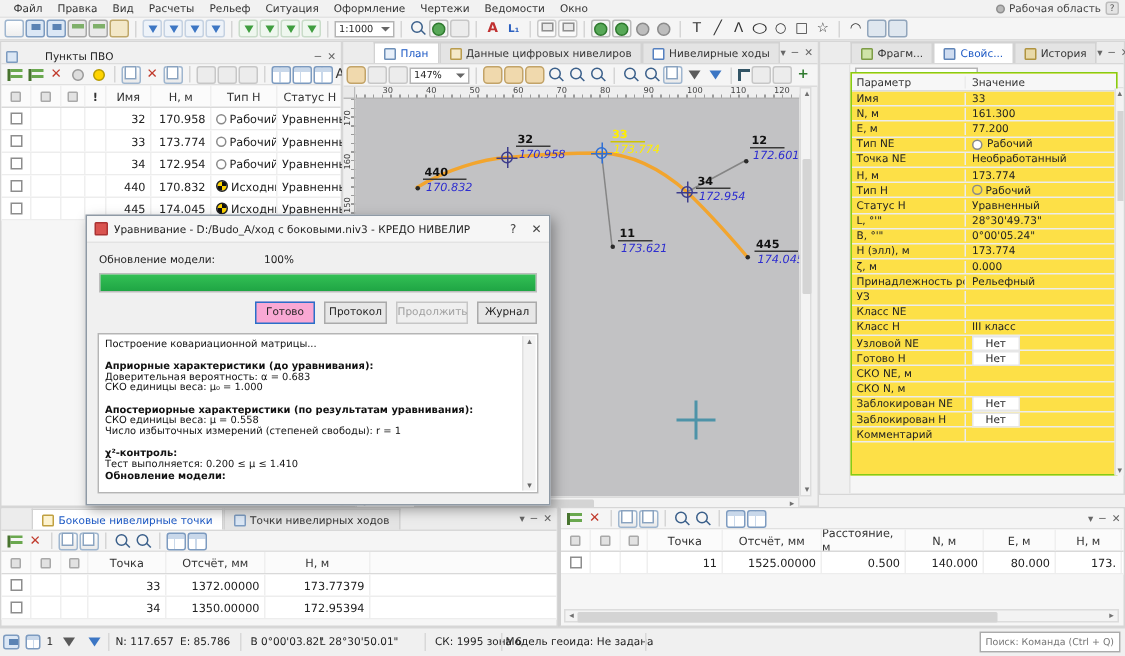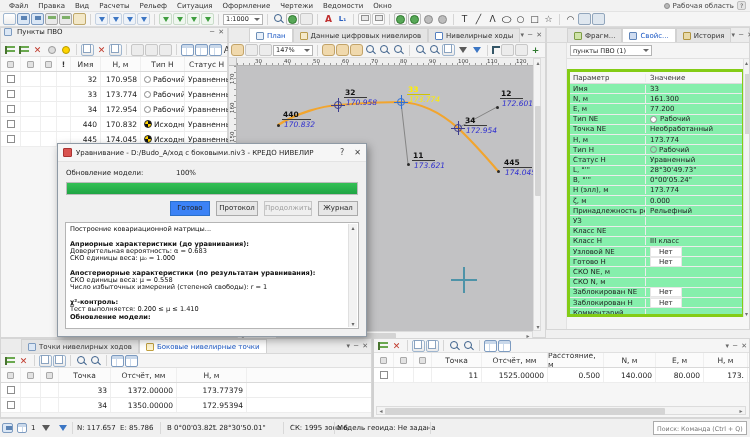--- a/index.html
+++ b/index.html
@@ -56,21 +56,21 @@
   .ic-hand{background:#f0d9ad;border:1px solid #c2a368;border-radius:3px}
   .ic-lock{position:relative}
   .ic-lock::before{content:"";position:absolute;left:3px;top:1px;width:6px;height:5px;border:1.4px solid #2a6fc9;border-bottom:none;border-radius:3px 3px 0 0}
   .ic-lock::after{content:"";position:absolute;left:2px;top:5px;width:9px;height:6px;background:#2a6fc9;border-radius:1px}
   .ic-plus::after{content:"+";color:#2f7a2f;font-weight:bold;font-size:9px}
   .ic-corner{border-left:2px solid #356;border-top:2px solid #356;width:8px!important;height:8px!important;border-radius:0}
   .ic-tree::after{content:"";width:8px;height:8px;background:linear-gradient(#6aa84f 0 2px,transparent 2px 4px,#6aa84f 4px 6px,transparent 6px 8px);border-left:2px solid #48742f}
 
   
   .pane{position:absolute;background:#f6f6f6;border:1px solid #d6d6d6}
-  .pane-h{display:flex;align-items:flex-start;height:15px;background:#f0f0f0;border-bottom:1px solid #ddd;padding:0 3px;gap:5px;font-size:7px}
+  .pane-h{display:flex;align-items:flex-end;height:15px;background:#f0f0f0;border-bottom:1px solid #ddd;padding:0 3px;gap:18px;font-size:7px}
   .winctl{margin-left:auto;display:flex;gap:4px;color:#666;font-size:7px;align-items:center}
   .winctl span{cursor:default}
   .tabbar{display:flex;align-items:flex-end;height:15px;background:#ececec;border-bottom:1px solid #d8d8d8;padding-left:20px;font-size:7px}
   .tab{display:flex;align-items:center;gap:3px;padding:2px 6px;height:14px;color:#333;background:#e4e4e4;border:1px solid #d2d2d2;border-bottom:none;cursor:default;white-space:nowrap}
   .tab.active{background:#fff;color:#1a57c4}
   .tab-ic{width:8px;height:8px;border-radius:1px;flex:none}
   .ti-plan{background:#e8f0fa;border:1px solid #6d8fb8}
   .ti-dig{background:#f5e9c9;border:1px solid #b99c4e}
   .ti-runs{background:#fff;border:1px solid #5580c0}
   .ti-frag{background:#cfe3a8;border:1px solid #7d9c46}
@@ -113,21 +113,21 @@
   .cursor-h{position:absolute;width:26px;height:2px;background:#4e93a8}
   .cursor-v{position:absolute;width:2px;height:26px;background:#4e93a8}
   .sb{position:absolute;background:#f3f3f3;border:1px solid #dcdcdc;display:flex}
   .sb .thumb{background:#d4d4d4;border-radius:1px}
   .sb-arrow{color:#707070;font-size:6px;line-height:7px;width:8px;text-align:center;flex:none}
 
   
   #right-panel{left:546px;top:27px;width:204px;height:303px}
   #rp-side{position:absolute;left:0;top:15px;width:20px;bottom:0;background:#f0f0f0;border-right:1px solid #e2e2e2}
   #rp-selrow{position:absolute;left:20px;top:15px;right:0;height:16px;background:#f4f4f4;border-bottom:1px solid #e0e0e0;display:flex;align-items:center;padding:0 3px}
-  #rp-grid{position:absolute;left:20px;top:41px;width:178px;bottom:12px;background:#86efac;border:3px solid #84cc16;overflow:hidden}
+  #rp-grid{position:absolute;left:20px;top:20px;width:178px;bottom:12px;background:#fde047;border:1px solid #84cc16;overflow:hidden}
   .grow{display:flex;height:10.2px;border-bottom:1px solid #ececec;font-size:7px;align-items:center}
   .grow.ghead{background:#f7f7f7;border-bottom:1px solid #dcdcdc;color:#333;height:12px}
   .gl{width:76px;flex:none;padding-left:3px;border-right:1px solid #ececec;overflow:hidden;white-space:nowrap}
   .gv{flex:1;padding-left:4px;display:flex;align-items:center;overflow:hidden;white-space:nowrap}
   .gv .valbox{background:#fff;border:1px solid #e6e6e6;padding:0 8px;line-height:8px}
   #rp-scroll{position:absolute;right:0;top:31px;width:6px;bottom:12px;background:#f3f3f3;border-left:1px solid #e0e0e0;display:flex;flex-direction:column;align-items:center}
   #rp-scroll .thumb{width:4px;height:60px;background:#d4d4d4;margin-top:8px}
 
   
   #bl-panel{left:0;top:338px;width:372px;height:80px}
@@ -144,21 +144,21 @@
   
   #dialog{position:absolute;left:57px;top:143px;width:310px;height:194px;background:#f0f0f0;border:1px solid #8f9aa5;box-shadow:2px 3px 8px rgba(0,0,0,.35)}
   #dlg-title{position:absolute;left:0;top:0;right:0;height:18px;background:#f6f6f6;border-bottom:1px solid #e3e3e3;display:flex;align-items:center;padding:0 5px;gap:4px;font-size:7px;color:#222}
   .dlg-ic{width:9px;height:9px;background:#d9534f;border:1px solid #a33;border-radius:1px;flex:none}
   #dlg-title .winctl{gap:10px;font-size:8px;color:#444}
   #dlg-progress-label{position:absolute;left:8px;top:25px;font-size:7px}
   #dlg-progress-pct{position:absolute;left:118px;top:25px;font-size:7px}
   #dlg-bar{position:absolute;left:8px;top:38px;right:8px;height:13px;background:#e6e6e6;border:1px solid #bcbcbc}
   #dlg-fill{height:100%;background:linear-gradient(#33c055,#1fa544)}
   .dlg-btn{position:absolute;top:57px;height:15px;background:#e7e7e7;border:1px solid #aaa;font-size:7px;font-family:"DejaVu Sans",sans-serif;color:#222;text-align:center;line-height:13px;cursor:default}
-  .dlg-btn.default{border:1px solid #2a6fc9;background:#3b82f6}
+  .dlg-btn.default{border:1px solid #2a6fc9;background:#f9a8d4}
   .dlg-btn.disabled{color:#9f9f9f;background:#efefef;border-color:#c6c6c6}
   #dlg-log{position:absolute;left:7px;top:78px;right:7px;bottom:7px;background:#fff;border:1px solid #b5b5b5;padding:3px 12px 2px 4px;overflow:hidden}
   .log-line{font-size:6.6px;line-height:7.3px;min-height:7.3px;white-space:nowrap;color:#111}
   .log-line.b{font-weight:bold}
   #log-scroll{position:absolute;right:1px;top:1px;width:9px;bottom:1px;background:#f2f2f2;border-left:1px solid #e0e0e0;display:flex;flex-direction:column;align-items:center;justify-content:space-between;font-size:6px;color:#666}
 </style>
 </head>
 <body>
 
 <div id="app">
@@ -619,27 +619,27 @@
       </div>
     <div id="rp-scroll">
       <span class="sb-arrow">▴</span>
       <span class="thumb"></span>
       <span class="sb-arrow" style="margin-top:auto">▾</span>
     </div>
   </div>
 
   <div class="pane" id="bl-panel">
     <div class="tabbar" id="bl-tabs">
+        <div class="tab active">
+          <span class="tab-ic ti-side"></span>
+          <span>Боковые нивелирные точки</span>
+        </div>
         <div class="tab">
           <span class="tab-ic ti-pts"></span>
           <span>Точки нивелирных ходов</span>
-        </div>
-        <div class="tab active">
-          <span class="tab-ic ti-side"></span>
-          <span>Боковые нивелирные точки</span>
         </div>
         <span class="winctl" style="margin-bottom: 3px; margin-right: 3px;">
           <span>▾</span>
           <span>─</span>
           <span>✕</span>
         </span>
       </div>
     <div class="mini-toolbar" id="bl-toolbar">
         <span class="tb-ic ic-tree"></span>
         <span class="tb-ic ic-glyph ic-x-red">✕</span>

